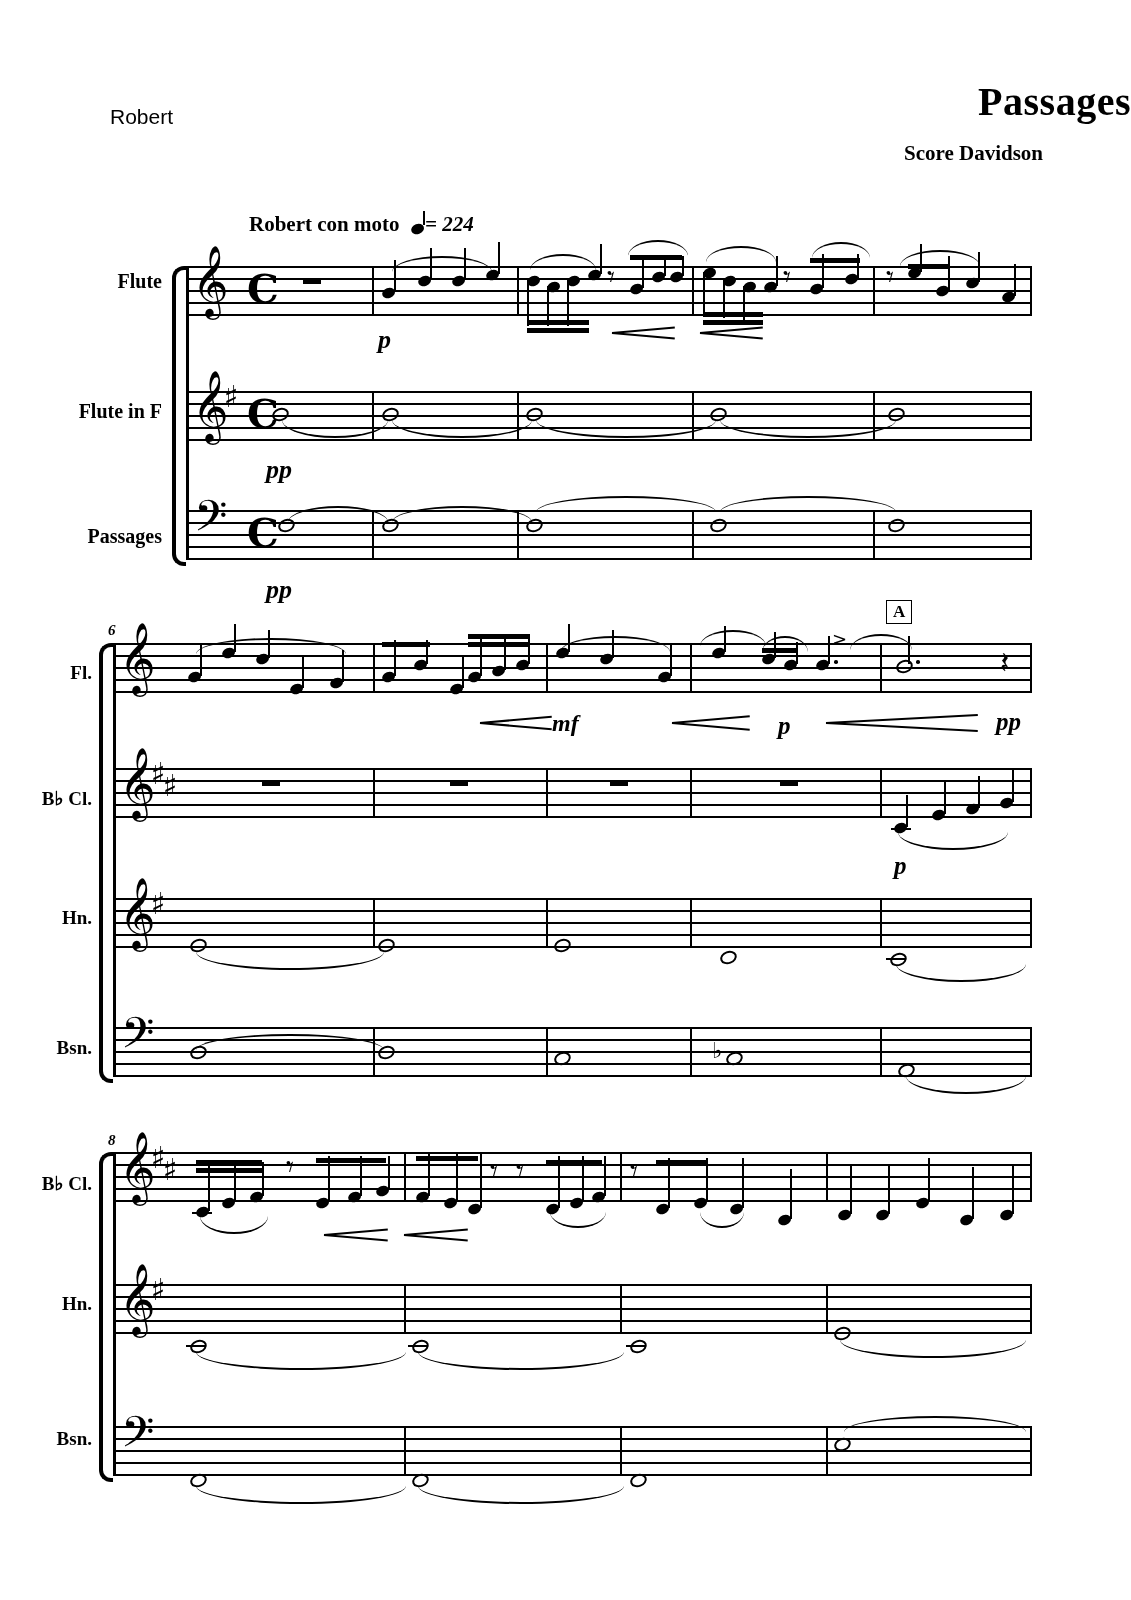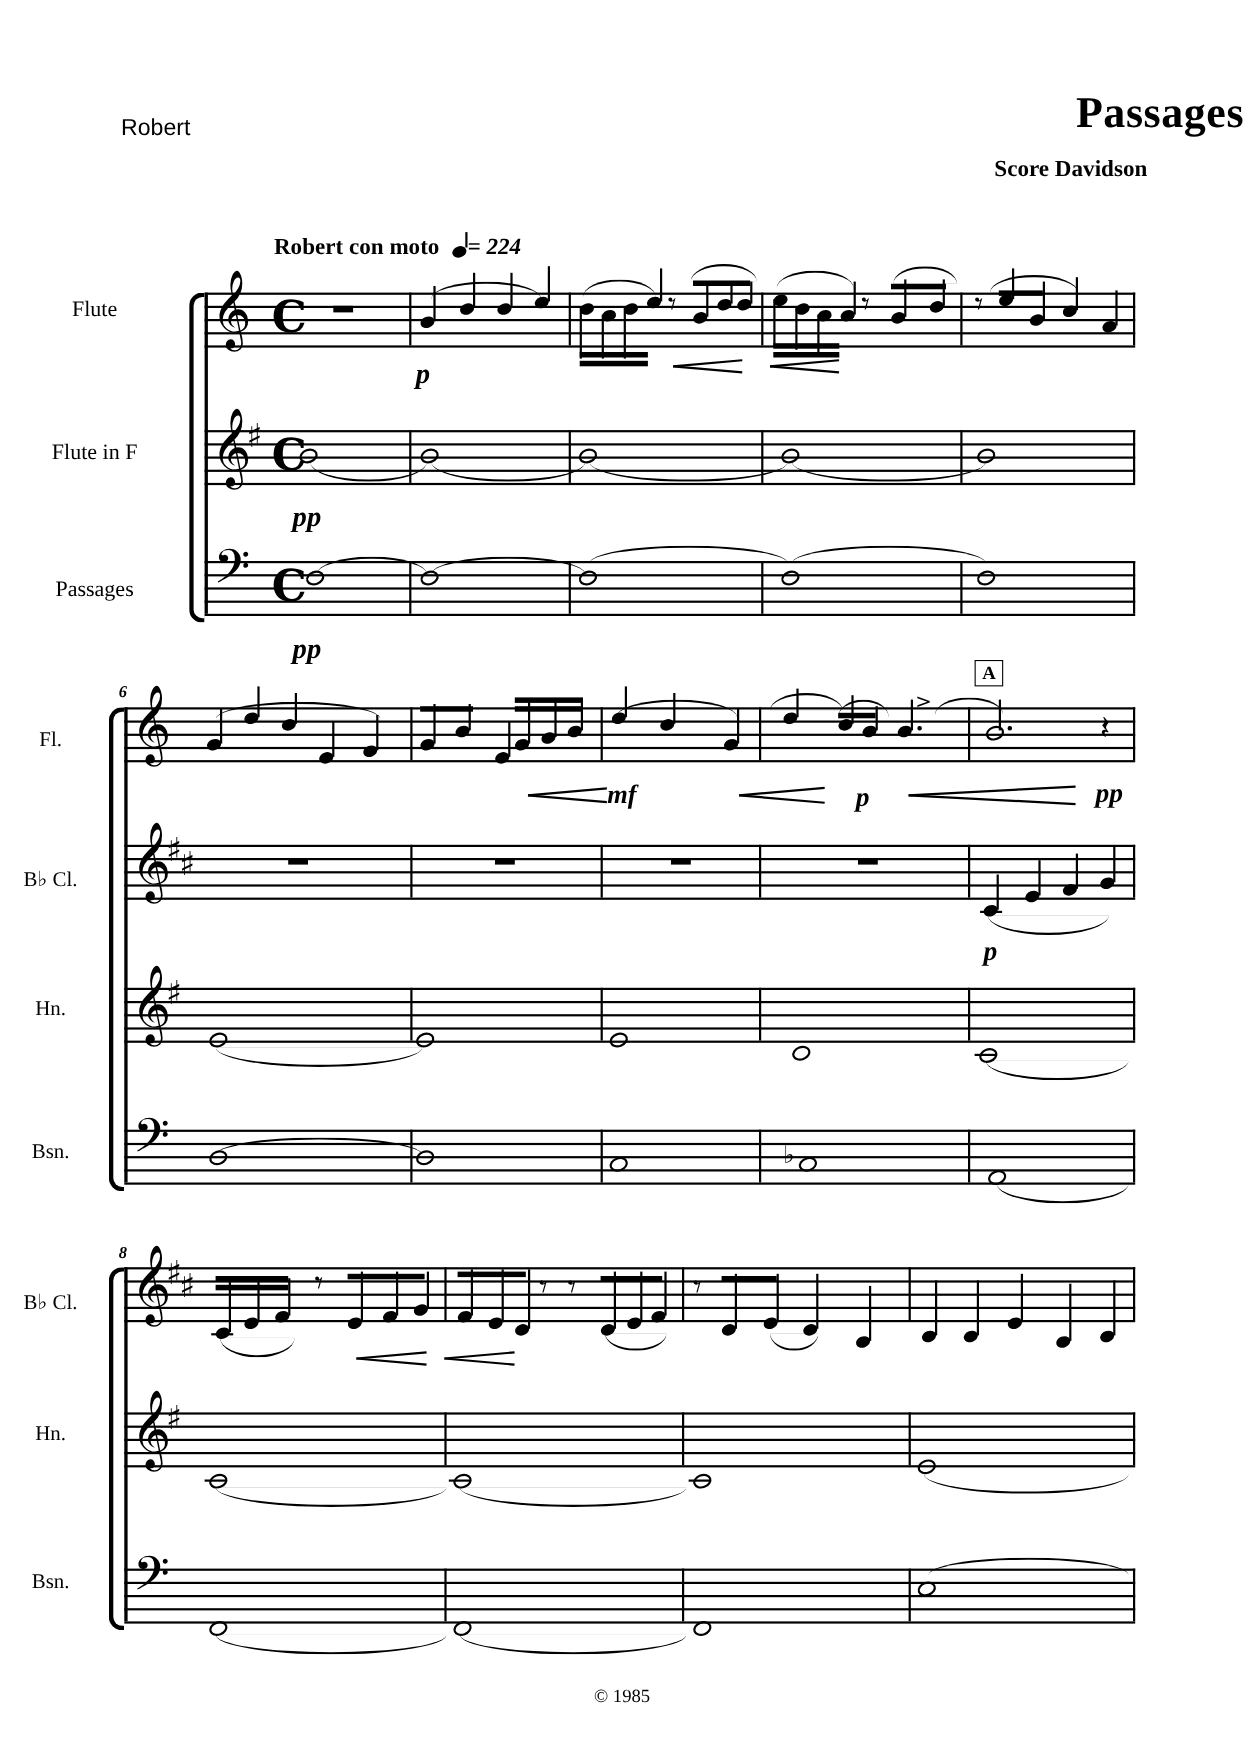--- a/index.html
+++ b/index.html
@@ -22,21 +22,21 @@
   .staff .ln:nth-child(1){top:0px}
   .staff .ln:nth-child(2){top:12px}
   .staff .ln:nth-child(3){top:24px}
   .staff .ln:nth-child(4){top:36px}
   .staff .ln:nth-child(5){top:48px}
 
   .barline{position:absolute;width:2px;background:#000;}
   .sysbrace{position:absolute;width:10px;border-left:4px solid #000;border-top:4px solid #000;border-bottom:4px solid #000;border-radius:12px 0 0 12px;}
   .sysbar{position:absolute;width:3px;background:#000;}
 
-  .instname{position:absolute;font-size:20px;text-align:center;white-space:nowrap;}
+  .instname{position:absolute;font-size:20px;text-align:right;white-space:nowrap;font-weight:bold;}
   .instname.small{font-size:19px;}
   .clefG{position:absolute;font-family:"DejaVu Sans",sans-serif;font-size:62px;line-height:1;}
   .clefF{position:absolute;font-family:"DejaVu Sans",sans-serif;font-size:52px;line-height:1;}
   .timeC{position:absolute;font-family:"DejaVu Serif",serif;font-size:40px;line-height:1;font-weight:bold;}
   .ksharp{position:absolute;font-family:"DejaVu Sans",sans-serif;font-size:30px;line-height:1;}
 
   .dyn{position:absolute;font-family:"Liberation Serif",serif;font-style:italic;font-weight:bold;font-size:23px;}
   .tempo{position:absolute;font-size:21px;font-weight:bold;font-family:"Liberation Serif",serif;}
   .measnum{position:absolute;font-size:15px;font-style:italic;font-weight:bold;}
   .rehearsal{position:absolute;border:1.6px solid #000;font-size:17px;font-weight:bold;padding:2px 6px 3px;line-height:1;}
@@ -59,21 +59,20 @@
   .dot{position:absolute;width:3.5px;height:3.5px;background:#000;border-radius:50%;}
 </style>
 </head>
 <body>
 
 <div class="page">
 
   <div class="lbl" id="score-label">Robert</div>
   <div class="lbl" id="page-title">Passages</div>
   <div class="lbl" id="composer">Score Davidson</div>
-  <div class="lbl" id="copyright">© 1985</div>
 
   <div class="system" style="left:0;top:0;width:1131px;height:600px;">
 
     <div class="tempo" style="left:249px;top:212px;">Robert con moto</div>
     <div class="note" style="left:411px;top:218px;">
       <div class="nh" style="left:0;top:6px;"></div>
       <div class="stem" style="left:12px;top:-7px;height:14px;"></div>
     </div>
     <div class="tempo" style="left:425px;top:212px;font-style:italic;">= 224</div>
 

